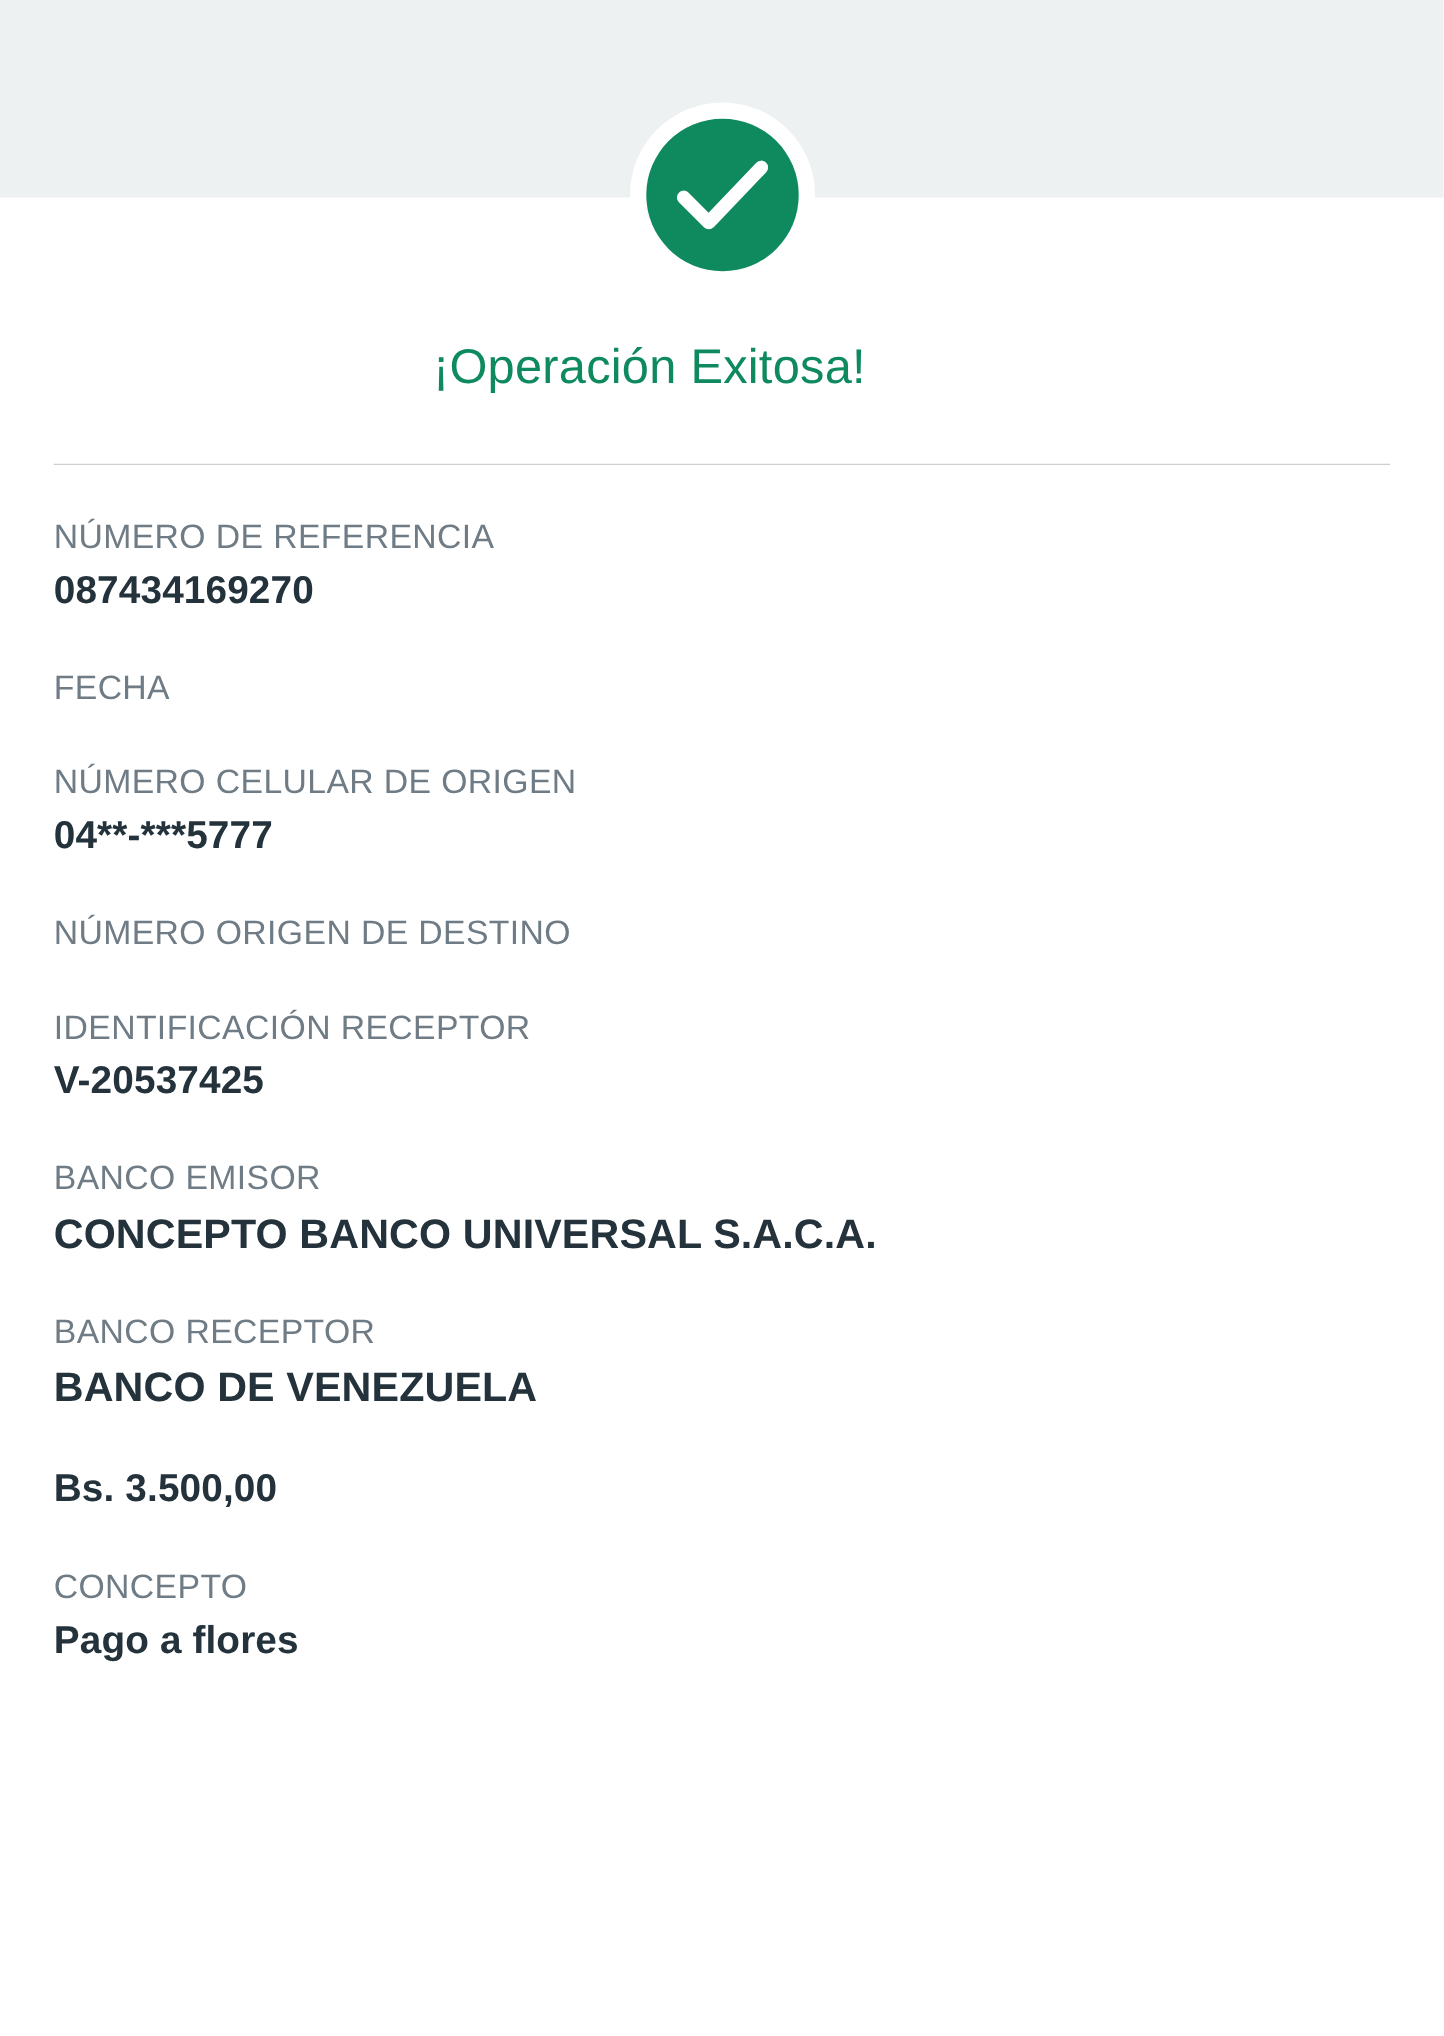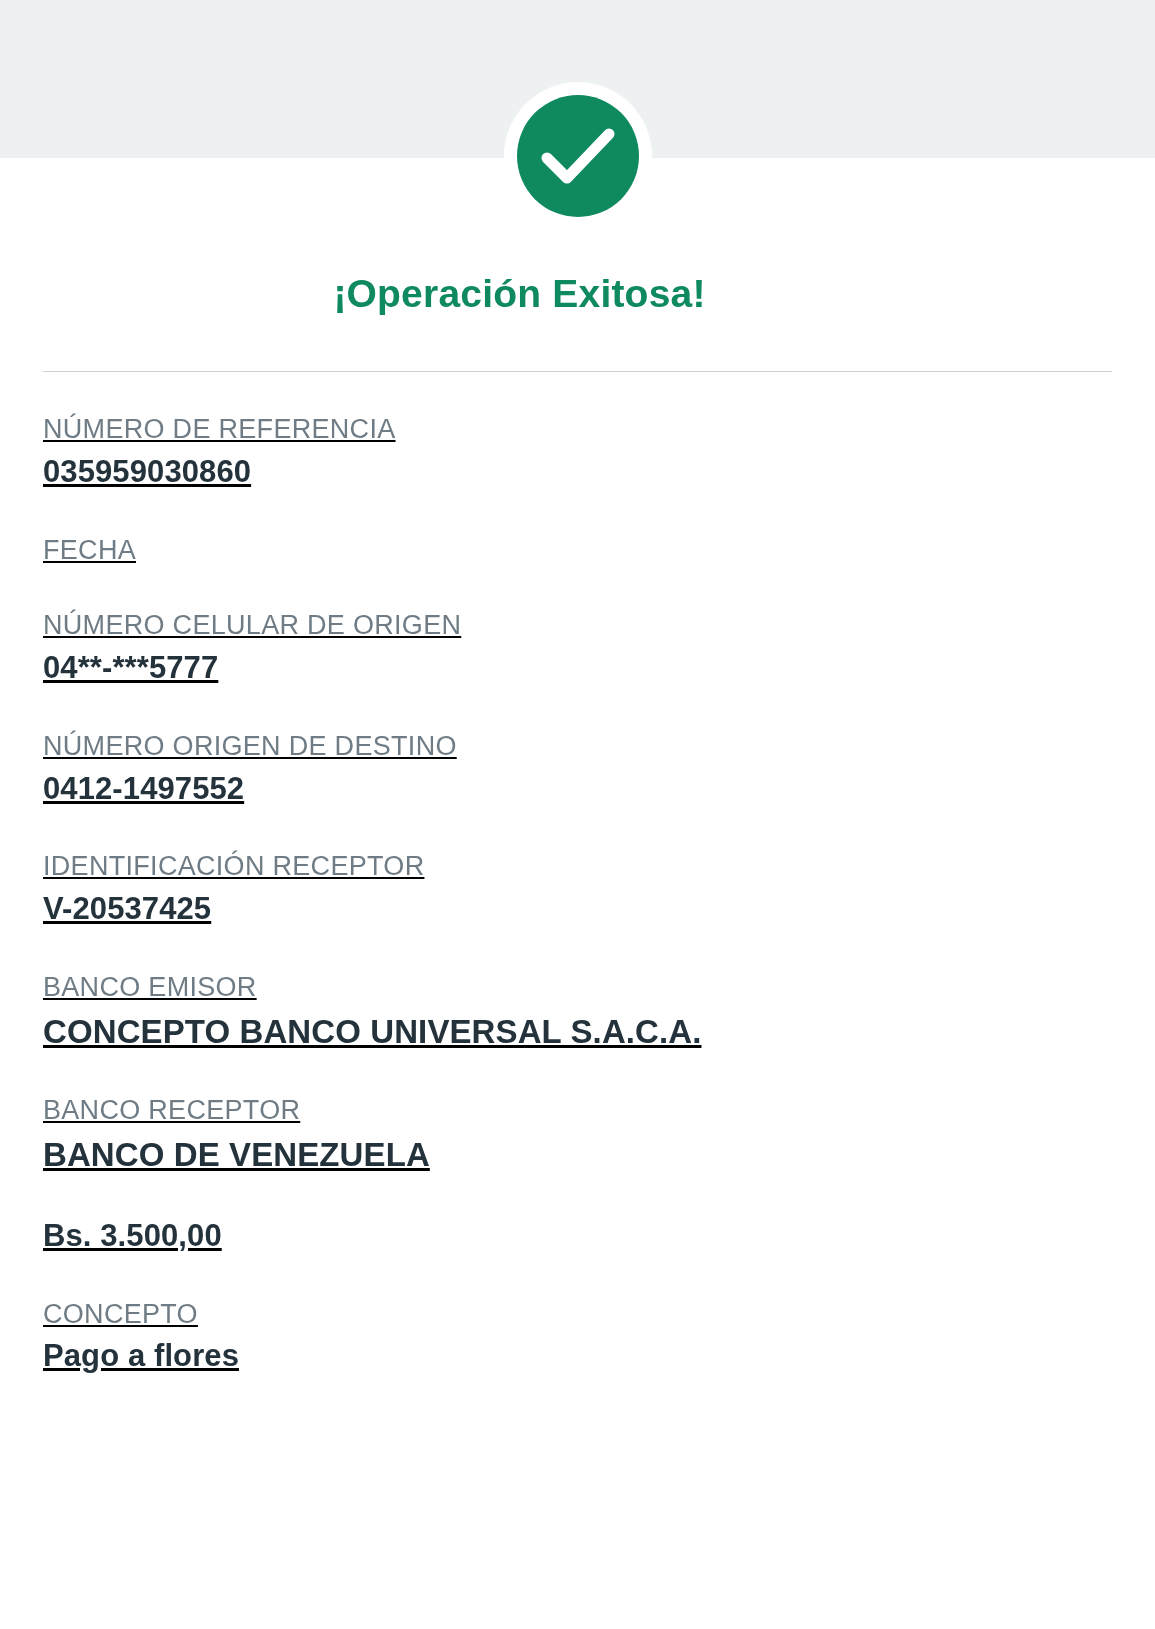--- a/index.html
+++ b/index.html
@@ -63,21 +63,21 @@
   }
 
   .title {
     position: absolute;
     top: 272px;
     left: 0;
     width: 1039px;
     text-align: center;
     color: #0f8a5f;
     font-size: 39px;
-    font-weight: 700;
+    font-weight: 400;
     letter-spacing: 0.2px;
   }
 
   .divider {
     position: absolute;
     top: 371px;
     left: 43px;
     width: 1069px;
     height: 1px;
     background: #c9cfd2;
@@ -85,21 +85,20 @@
 
   .fields {
     position: absolute;
     top: 413px;
     left: 43px;
     width: 1069px;
   }
 
   .field {
     margin-bottom: 42px;
-    text-decoration: underline;
   }
   .field:last-child {
     margin-bottom: 12px;
   }
   .field-label {
     color: #6f7c85;
     font-size: 27px;
     font-weight: 400;
     letter-spacing: 0.3px;
     line-height: 1.25;
@@ -135,35 +134,34 @@
   </div>
 
   <div class="title">¡Operación Exitosa!</div>
 
   <div class="divider"></div>
 
   <div class="fields">
 
     <div class="field">
       <div class="field-label">NÚMERO DE REFERENCIA</div>
-      <div class="field-value">035959030860</div>
+      <div class="field-value">087434169270</div>
     </div>
 
     <div class="field">
       <div class="field-label">FECHA</div>
     </div>
 
     <div class="field">
       <div class="field-label">NÚMERO CELULAR DE ORIGEN</div>
       <div class="field-value">04**-***5777</div>
     </div>
 
     <div class="field">
       <div class="field-label">NÚMERO ORIGEN DE DESTINO</div>
-      <div class="field-value">0412-1497552</div>
     </div>
 
     <div class="field">
       <div class="field-label">IDENTIFICACIÓN RECEPTOR</div>
       <div class="field-value">V-20537425</div>
     </div>
 
     <div class="field">
       <div class="field-label">BANCO EMISOR</div>
       <div class="field-value big">CONCEPTO BANCO UNIVERSAL S.A.C.A.</div>

